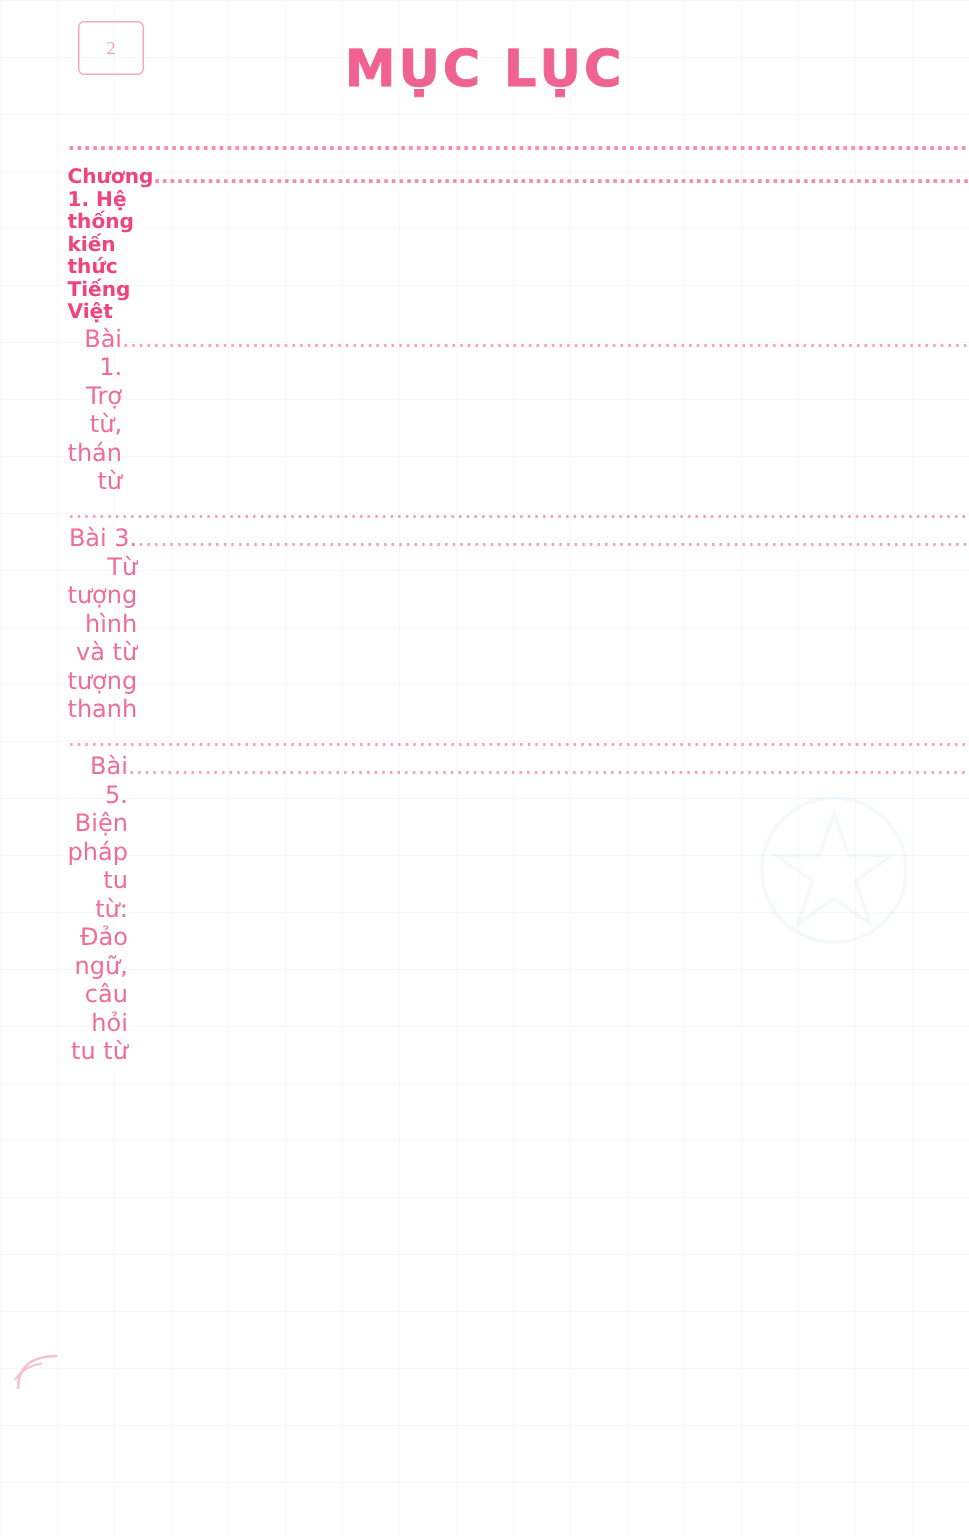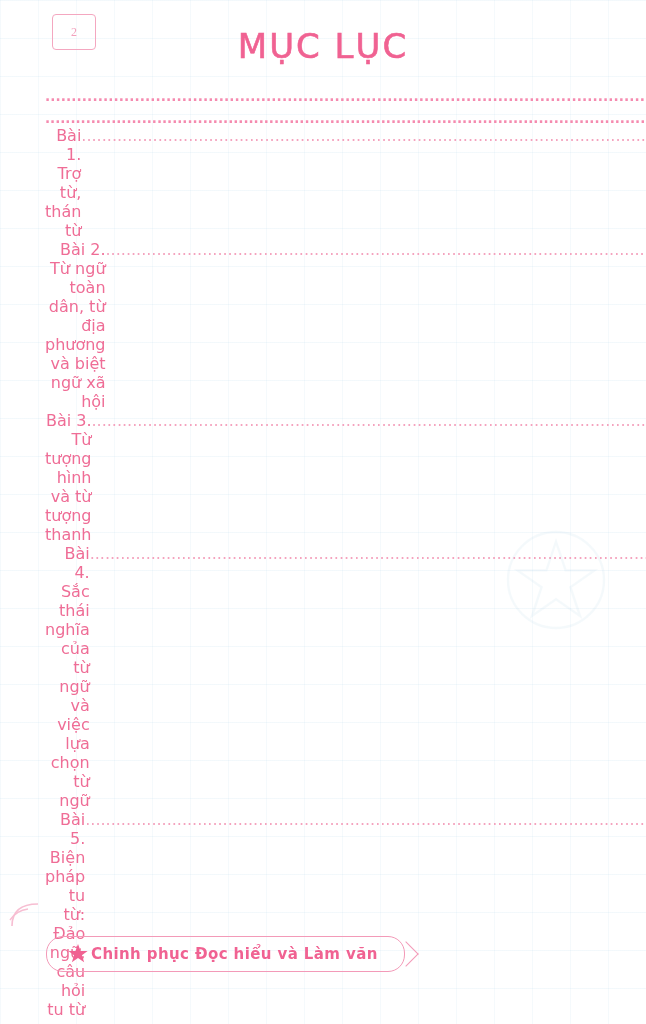--- a/index.html
+++ b/index.html
@@ -51,21 +51,21 @@
   }
 
   
   .title {
     position: absolute;
     top: 26px;
     left: 0;
     right: 0;
     text-align: center;
     font-family: "DejaVu Sans", sans-serif;
-    font-weight: normal;
+    font-weight: bold;
     font-size: 34px;
     letter-spacing: 2px;
     color: #f06292;
     text-transform: uppercase;
     -webkit-text-stroke: 0.6px #f06292;
   }
 
   .toc {
     position: absolute;
     top: 88px;
@@ -180,44 +180,43 @@
 
   <div class="toc" id="toc">
       <div class="lvl-part wrapped">
         <div class="line2">
           <span class="dots">........................................................................................................................................................................................................</span>
         </div>
       </div>
       <div class="spacer-chap"></div>
       <div class="lvl-chap wrapped">
         <div class="line2">
+          <span class="txt">Chương 1. Hệ thống kiến thức Tiếng Việt</span>
           <span class="dots">........................................................................................................................................................................................................</span>
         </div>
       </div>
       <div class="lvl-item wrapped">
         <div class="line2">
           <span class="txt">Bài 1. Trợ từ, thán từ</span>
           <span class="dots">........................................................................................................................................................................................................</span>
         </div>
       </div>
       <div class="lvl-item wrapped">
         <div class="line2">
-          <span class="txt">Bài 2. Từ ngữ toàn dân, từ địa phương và biệt ngữ xã hội</span>
           <span class="dots">........................................................................................................................................................................................................</span>
         </div>
       </div>
       <div class="lvl-item wrapped">
         <div class="line2">
           <span class="txt">Bài 3. Từ tượng hình và từ tượng thanh</span>
           <span class="dots">........................................................................................................................................................................................................</span>
         </div>
       </div>
       <div class="lvl-item wrapped">
         <div class="line2">
-          <span class="txt">Bài 4. Sắc thái nghĩa của từ ngữ và việc lựa chọn từ ngữ</span>
           <span class="dots">........................................................................................................................................................................................................</span>
         </div>
       </div>
       <div class="lvl-item wrapped">
         <div class="line2">
           <span class="txt">Bài 5. Biện pháp tu từ: Đảo ngữ, câu hỏi tu từ</span>
           <span class="dots">........................................................................................................................................................................................................</span>
         </div>
       </div>
     </div>
@@ -225,21 +224,15 @@
   <svg class="faint-wm" viewBox="0 0 100 100">
     <circle cx="50" cy="50" r="40" fill="none" stroke="#9ec8e0" stroke-width="2"></circle>
     <path d="M50 18 L58 42 L82 42 L62 56 L70 80 L50 66 L30 80 L38 56 L18 42 L42 42 Z" fill="none" stroke="#9ec8e0" stroke-width="2"></path>
   </svg>
 
   <div class="footer">
     <svg class="corner-deco" viewBox="0 0 34 30">
       <path d="M4 26 C4 10, 14 4, 30 4" fill="none" stroke="#f7bed2" stroke-width="1.6"></path>
       <path d="M2 20 C6 14, 12 10, 20 9" fill="none" stroke="#f7bed2" stroke-width="1.4"></path>
     </svg>
-    <div class="ribbon">
-      <svg class="star" viewBox="0 0 24 24">
-        <path d="M12 1 L14.8 8.6 L22.5 8.6 L16.3 13.4 L18.7 21 L12 16.4 L5.3 21 L7.7 13.4 L1.5 8.6 L9.2 8.6 Z" fill="#f06292"></path>
-      </svg>
-      <span>Chinh phục Đọc hiểu và Làm văn</span>
-    </div>
   </div>
 
 </div>
 
 </body></html>

